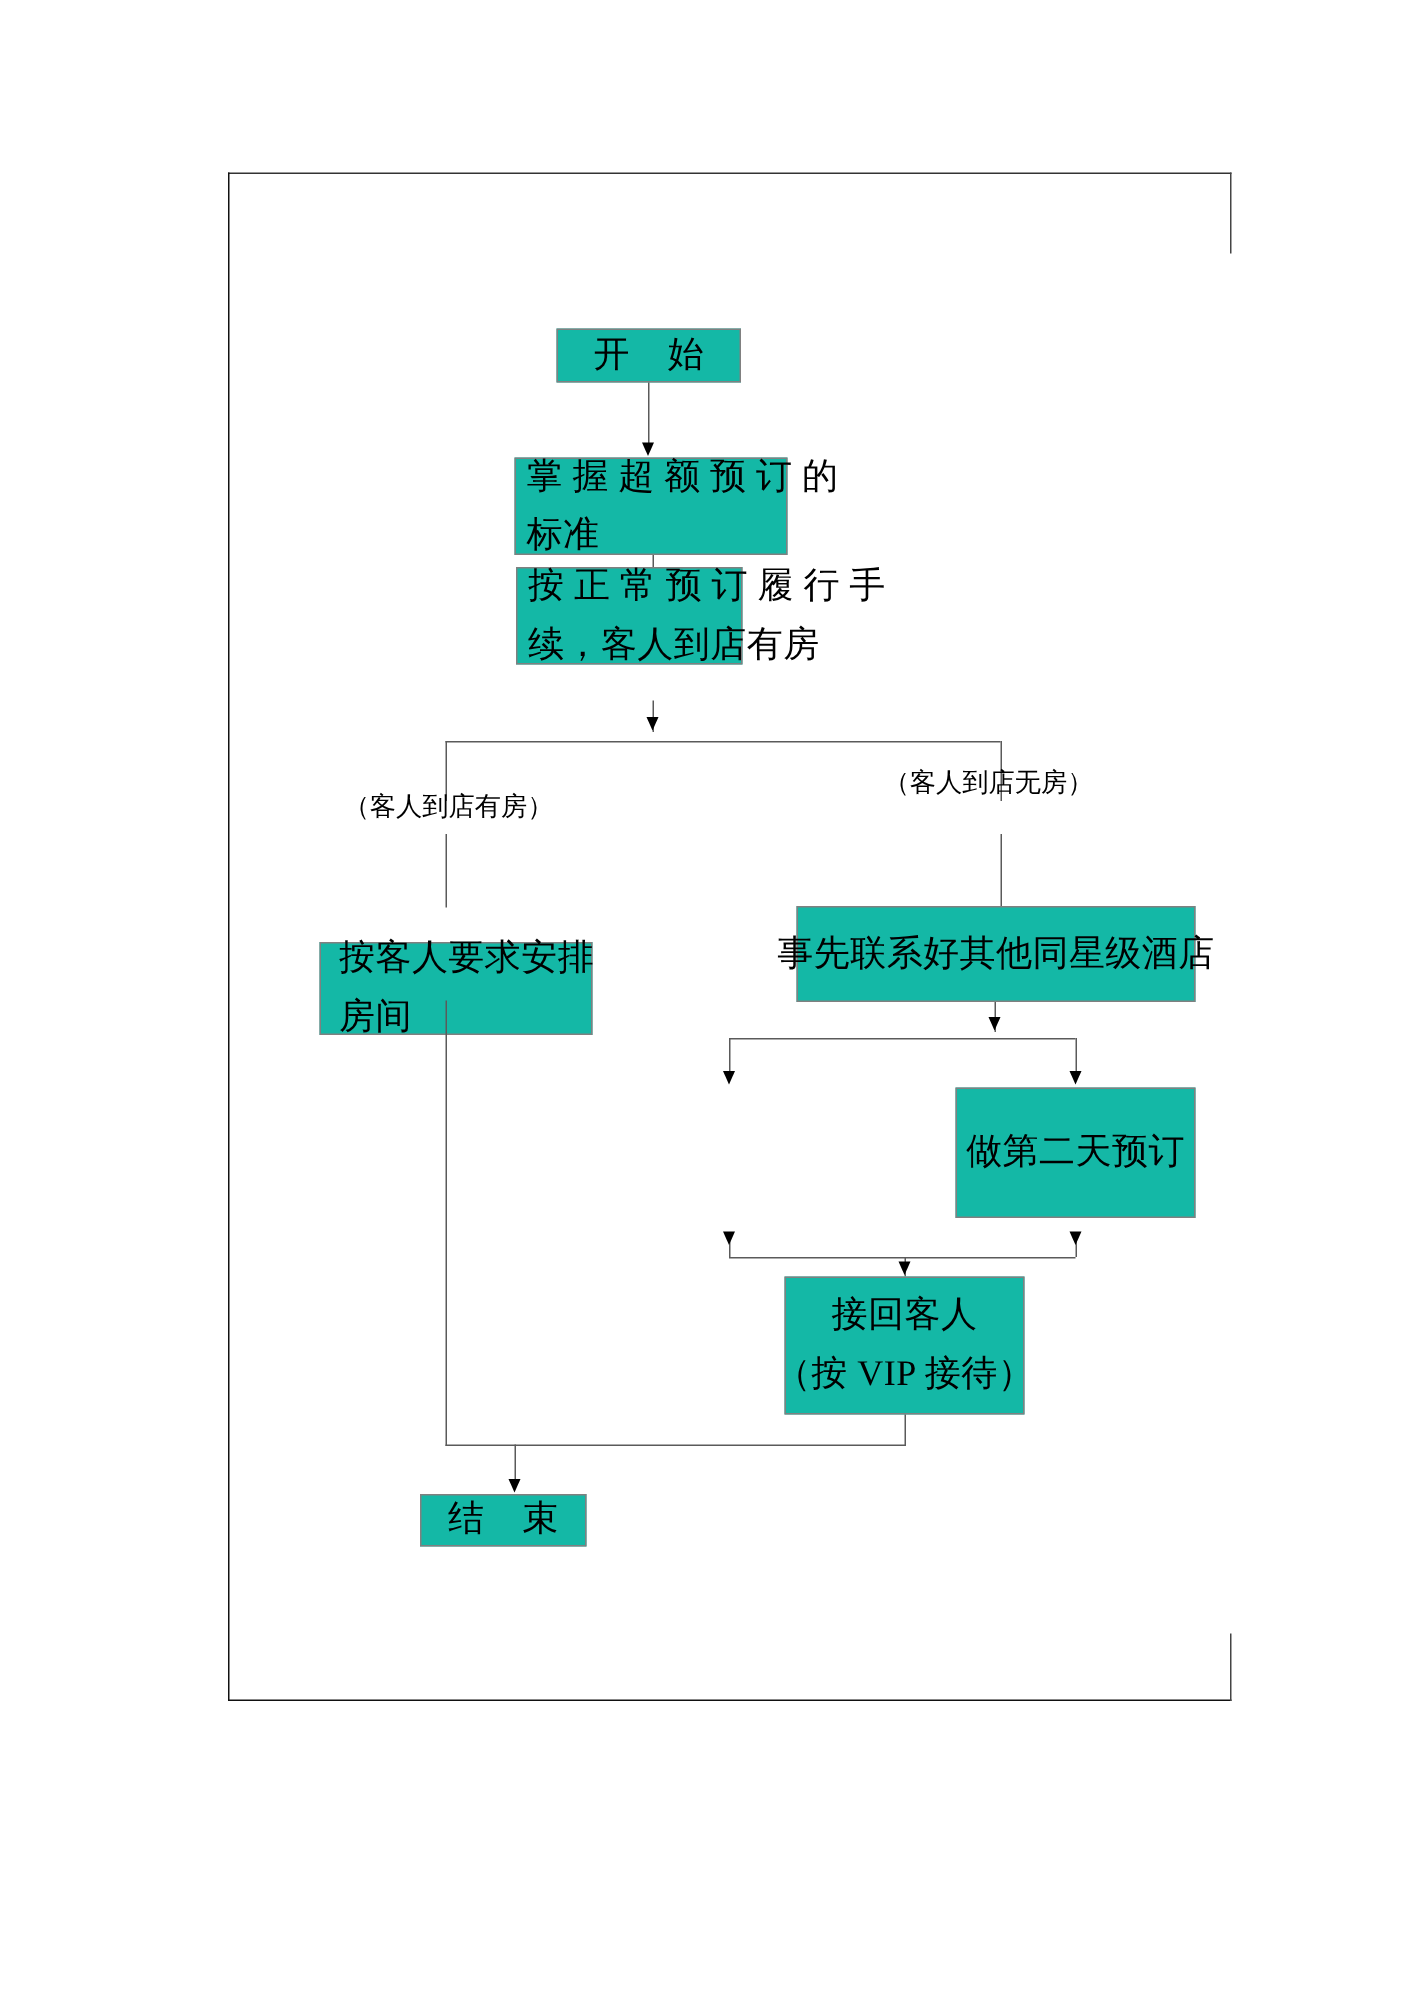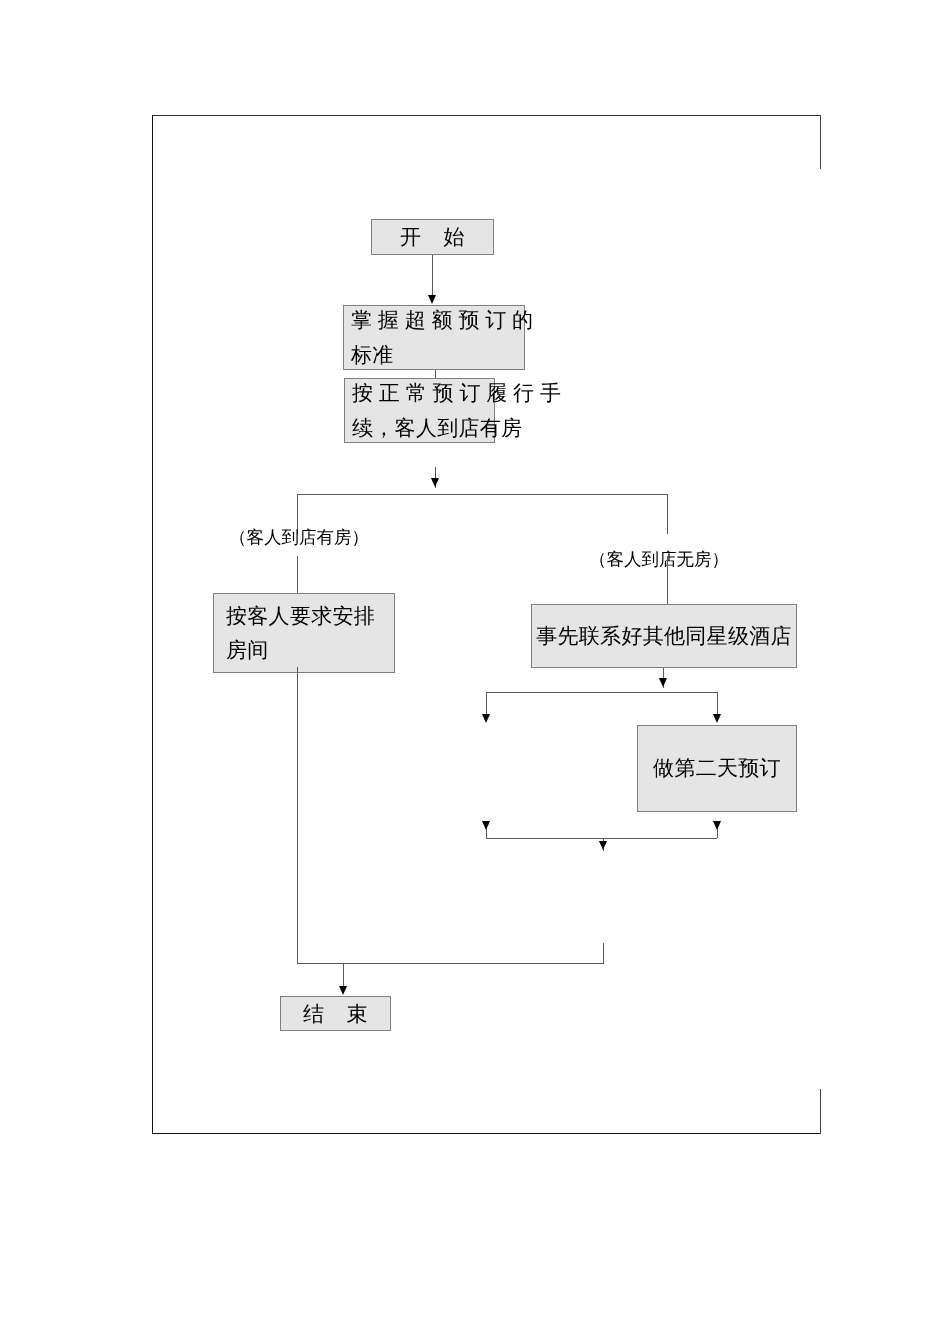--- a/index.html
+++ b/index.html
@@ -52,25 +52,25 @@
     left: 820px; top: 1089px;
     width: 0; height: 45px;
     border-left: 1.4px solid #444444;
   }
 
   
   .node {
     position: absolute;
     box-sizing: border-box;
     border: 1.2px solid #808080;
-    background: #e5e5e5;
+    background: #14b8a6;
     display: flex;
     flex-direction: column;
     justify-content: center;
-    font-size: 21px;
+    font-size: 24px;
     line-height: 1.62;
     color: #000000;
     letter-spacing: 0.3px;
   }
   .node .ln { display: block; white-space: pre; }
   .node.center { align-items: center; text-align: center; }
   .node.left   { align-items: flex-start; text-align: left; padding-left: 12px; }
   .node.justify { align-items: stretch; padding-left: 7px; padding-right: 18px; }
   .node.justify .ln { text-align: justify; text-align-last: justify; }
 
@@ -132,26 +132,26 @@
     <span class="ln">续，客人到店有房</span>
   </div>
 
   <div class="ln-v" style="left:435px; top:467px; height:21px;"></div>
   <div class="arrow" style="left:430.5px; top:478px;"></div>
   <div class="ln-h" style="left:297px; top:494px; width:370px;"></div>
   <div class="ln-v" style="left:297px; top:494px; height:40px;"></div>
   <div class="ln-v" style="left:667px; top:494px; height:40px;"></div>
 
   <div class="blabel" style="left:229px; top:526px;">（客人到店有房）</div>
-  <div class="blabel" style="left:589px; top:548px;">（客人到店无房）</div>
+  <div class="blabel" style="left:589px; top:510px;">（客人到店无房）</div>
 
   <div class="ln-v" style="left:297px; top:556px; height:49px;"></div>
   <div class="ln-v" style="left:667px; top:556px; height:48px;"></div>
 
-  <div class="node left" style="left:213px; top:593px; width:182px; height:80px;">
+  <div class="node left" style="left:213px; top:628px; width:182px; height:62px;">
     <span class="ln">按客人要求安排</span>
     <span class="ln">房间</span>
   </div>
 
   <div class="node center" style="left:531px; top:604px; width:266px; height:64px;">
     <span class="ln">事先联系好其他同星级酒店</span>
   </div>
 
   <div class="ln-v" style="left:297px; top:667px; height:297px;"></div>
 
@@ -169,20 +169,24 @@
   </div>
 
   <div class="ln-v" style="left:486px; top:822px; height:16px;"></div>
   <div class="arrow" style="left:481.5px; top:821px;"></div>
   <div class="ln-v" style="left:717px; top:822px; height:16px;"></div>
   <div class="arrow" style="left:712.5px; top:821px;"></div>
   <div class="ln-h" style="left:486px; top:838px; width:231px;"></div>
   <div class="ln-v" style="left:603px; top:838px; height:13px;"></div>
   <div class="arrow" style="left:598.5px; top:841px;"></div>
 
+  <div class="node center" style="left:523px; top:851px; width:160px; height:92px;">
+    <span class="ln">接回客人</span>
+    <span class="ln">（按 VIP 接待）</span>
+  </div>
 
   <div class="ln-v" style="left:603px; top:943px; height:21px;"></div>
   <div class="ln-h" style="left:297px; top:963px; width:307px;"></div>
   <div class="ln-v" style="left:343px; top:963px; height:25px;"></div>
   <div class="arrow" style="left:338.5px; top:986px;"></div>
 
   <div class="node center" style="left:280px; top:996px; width:111px; height:35px;">
     <span class="ln">结    束</span>
   </div>
 

